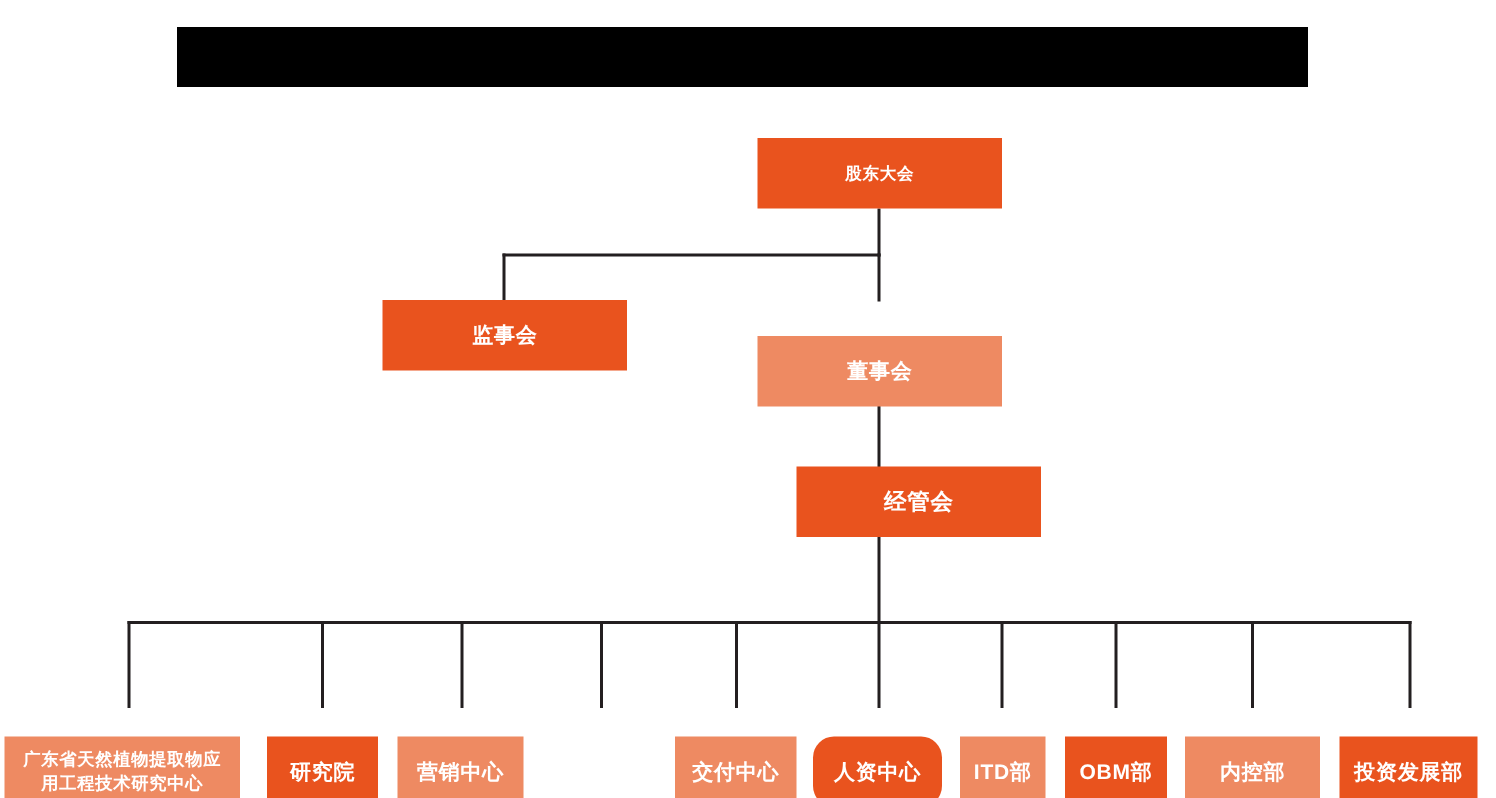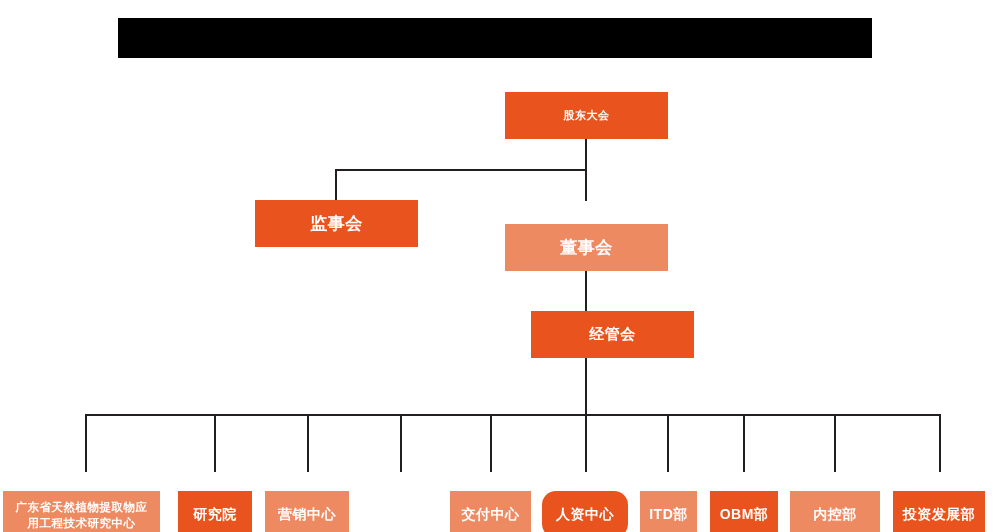--- a/index.html
+++ b/index.html
@@ -59,21 +59,21 @@
     text-align: center;
     color: #ffffff;
     font-weight: bold;
     letter-spacing: 0.5px;
     padding: 2px 4px;
   }
   .node-dark  { background: #E9531E; }
   .node-light { background: #EE8A62; }
 
   .node-lvl1 { font-size: 11px; }
-  .node-lvl2 { font-size: 17px; }
+  .node-lvl2 { font-size: 14px; }
   .node-lvl3 { font-size: 15px; }
   .node-leaf { font-size: 14px; margin-top: 19px; }
   .node-leaf.small { font-size: 11.5px; line-height: 16px; font-weight: bold; }
 </style>
 </head>
 <body>
 
 <div id="chart-canvas">
 
   <div class="title-banner">

